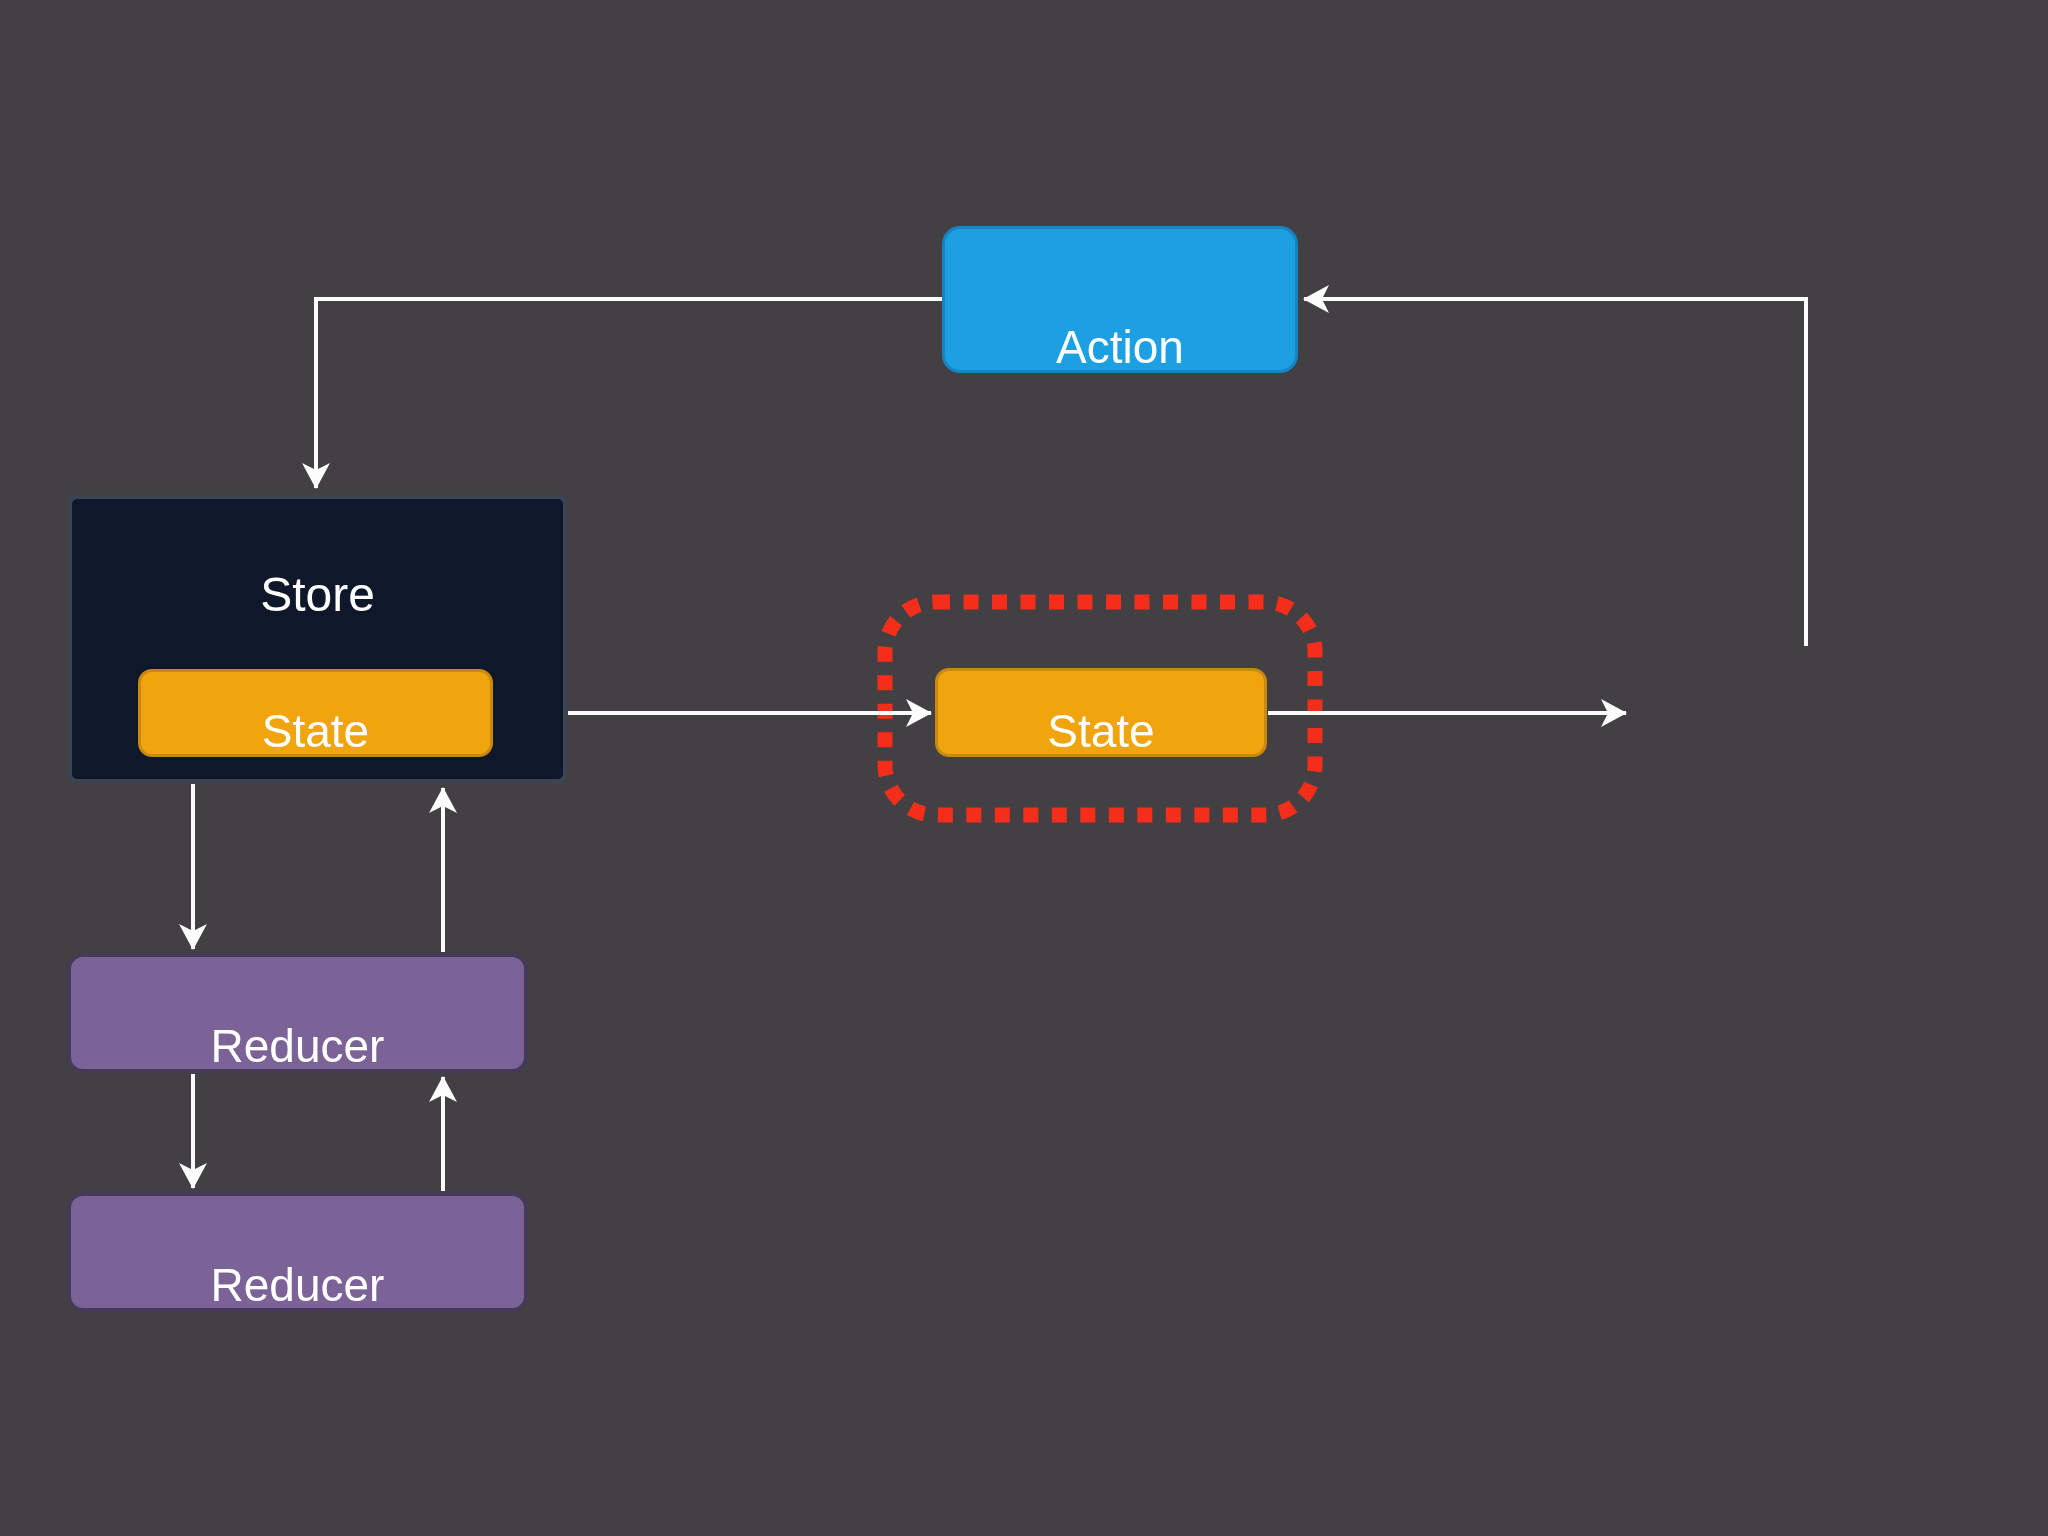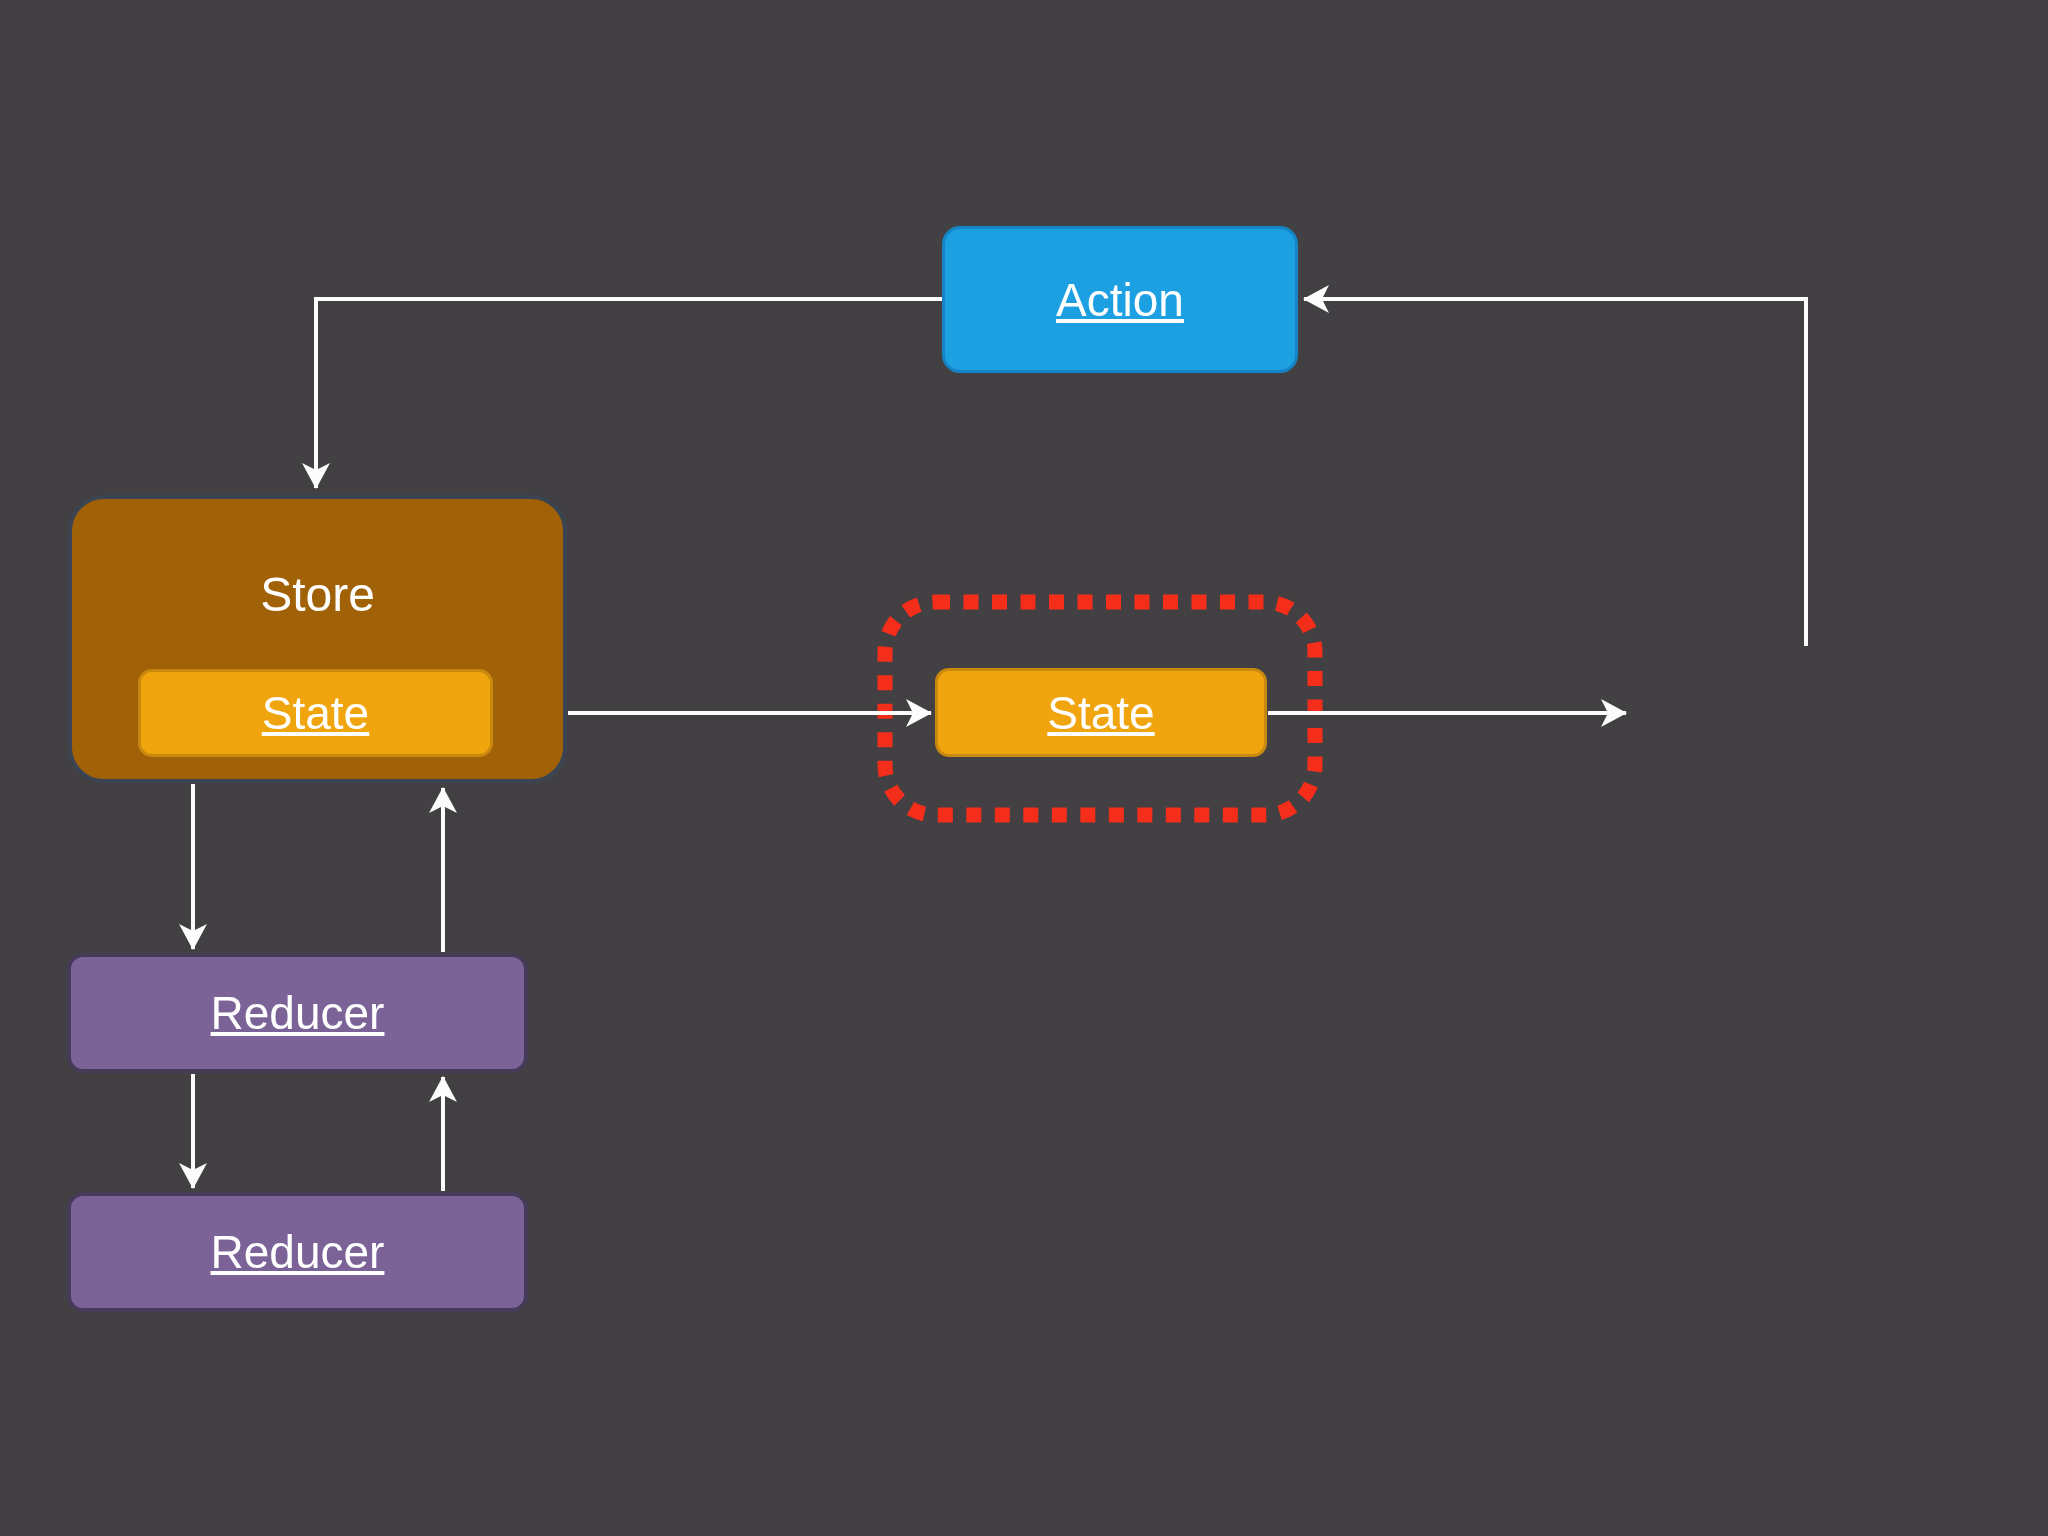--- a/index.html
+++ b/index.html
@@ -13,27 +13,26 @@
   }
   .edges-layer {
     position: absolute;
     left: 0; top: 0;
     width: 2048px; height: 1536px;
   }
   .node {
     position: absolute;
     box-sizing: border-box;
     display: flex;
-    align-items: center;
+    align-items: flex-end;
     justify-content: center;
     color: #ffffff;
     font-size: 46px;
     line-height: 1;
     border-style: solid;
-    text-decoration: underline;
   }
   .node-action {
     left: 942px; top: 226px; width: 356px; height: 147px;
     border-width: 3px; border-radius: 18px;
   }
   .node-store {
     left: 68px; top: 495px; width: 499px; height: 288px;
     border-width: 4px; border-radius: 36px;
     display: block;
     font-size: 48px;
@@ -87,21 +86,21 @@
     <path d="M 193 784 V 949" fill="none" stroke-width="4" marker-end="url(#ah)" stroke="#fcfcfc"></path>
     <path d="M 443 952 V 788" fill="none" stroke-width="4" marker-end="url(#ah)" stroke="#fcfcfc"></path>
     <path d="M 193 1074 V 1188" fill="none" stroke-width="4" marker-end="url(#ah)" stroke="#fcfcfc"></path>
     <path d="M 443 1191 V 1077" fill="none" stroke-width="4" marker-end="url(#ah)" stroke="#fcfcfc"></path>
   </svg>
 
   <div class="node node-action" style="background-color: rgb(29, 160, 226); border-color: rgb(21, 132, 196);">
     <span class="node-label">Action</span>
   </div>
 
-  <div class="node node-store" style="background-color: #a16207; border-color: rgb(58, 68, 83);">
+  <div class="node node-store" style="background-color: #0f172a; border-color: rgb(58, 68, 83); border-radius: 9px;">
     <div class="store-label node-label">Store</div>
     <div class="node node-store-state" style="background-color: rgb(240, 164, 14); border-color: rgb(201, 136, 14);">
       <span class="node-label">State</span>
     </div>
   </div>
 
   <div class="node node-state" style="background-color: rgb(240, 164, 14); border-color: rgb(201, 136, 14);">
     <span class="node-label">State</span>
   </div>
 

